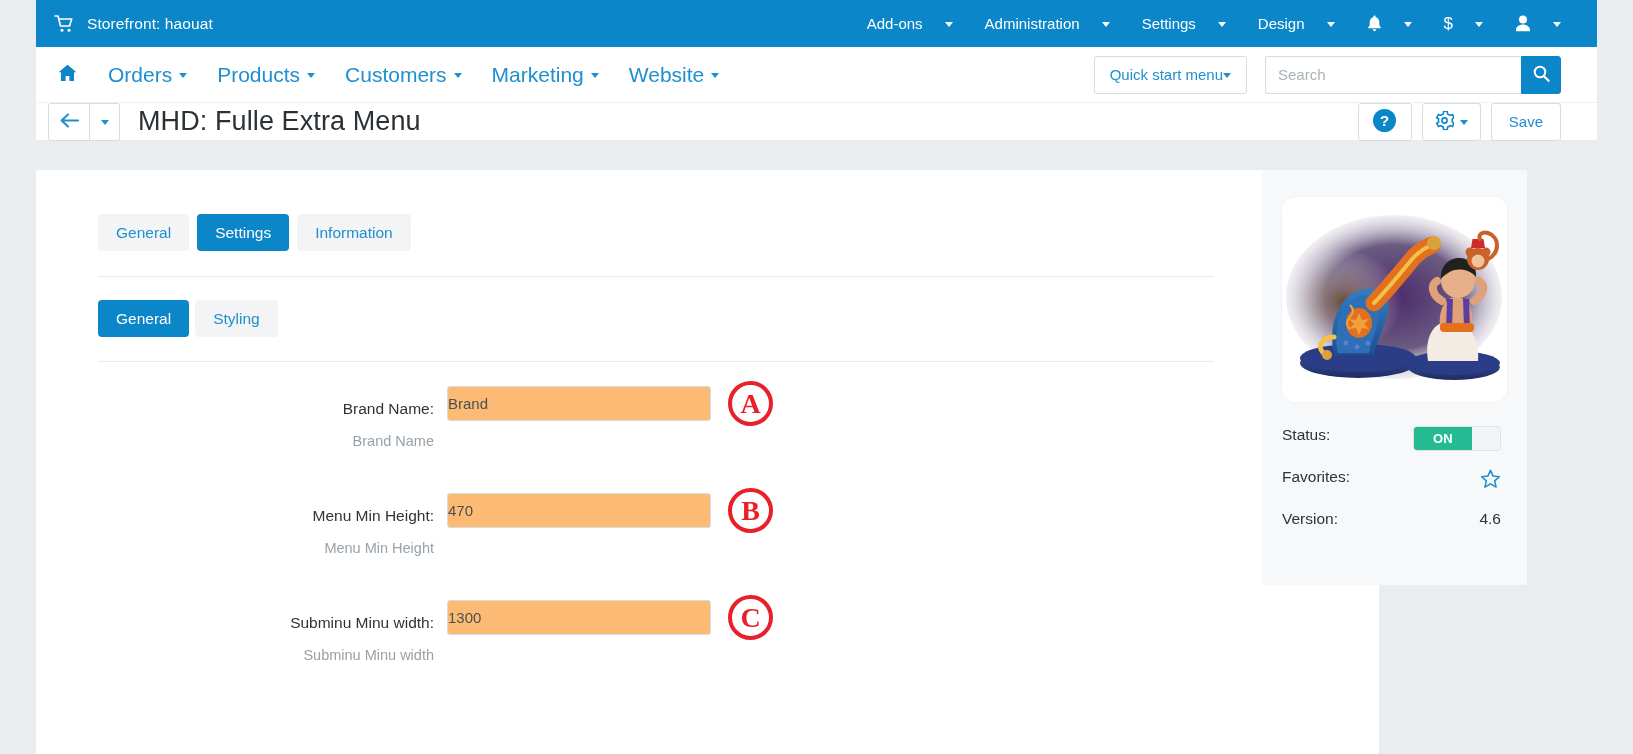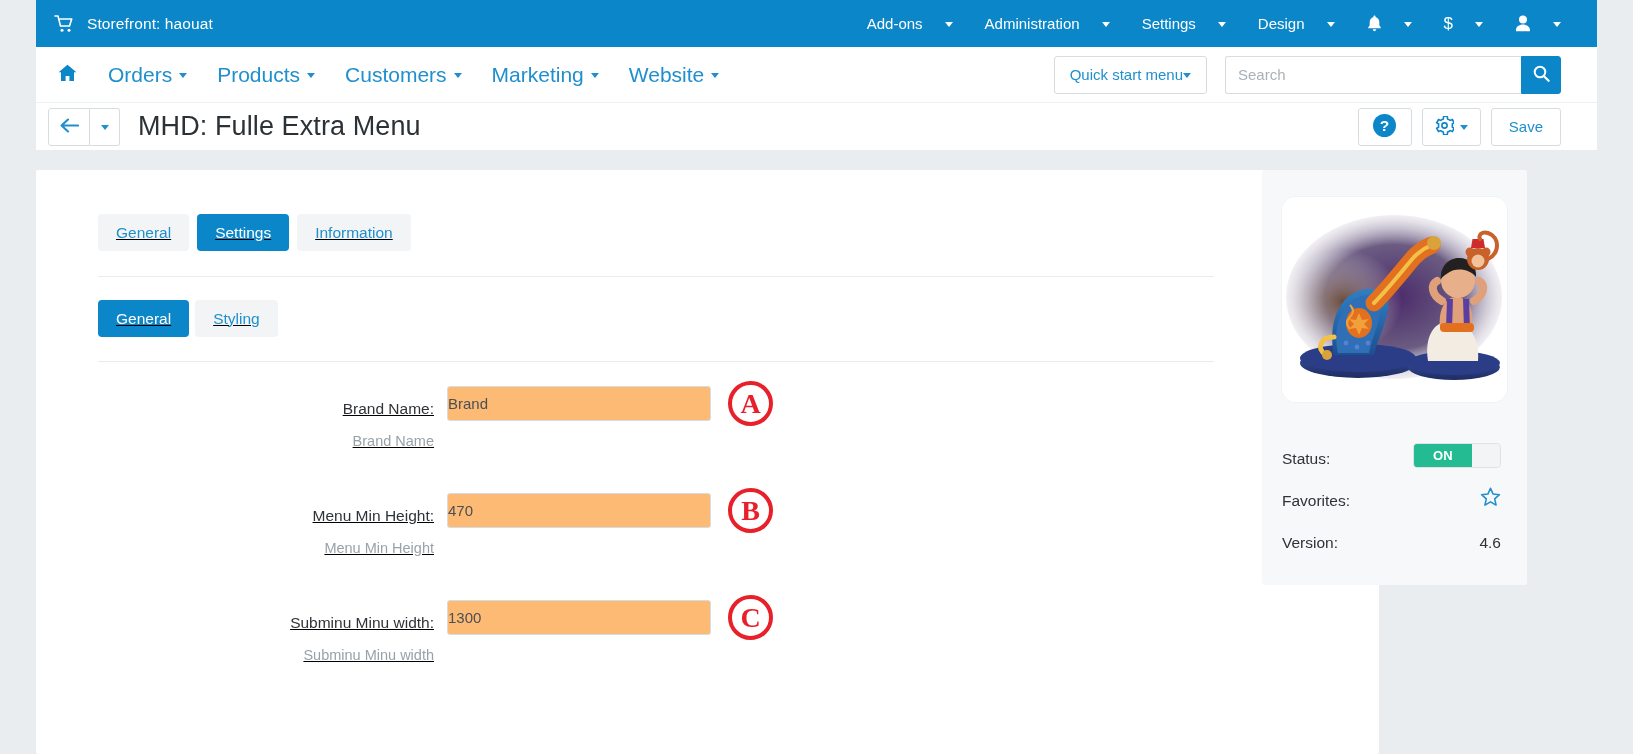--- a/index.html
+++ b/index.html
@@ -57,34 +57,34 @@
   }
   .nav-right { margin-left: auto; display: flex; align-items: center; padding-right: 36px; }
   .qsm-btn {
     display: flex; align-items: center; gap: 0;
     border: 1px solid #d6dde1; background: #ffffff; color: #1f8fcd;
     font-size: 15px; height: 38px; padding: 0 15px; border-radius: 3px;
     cursor: pointer; font-family: inherit; white-space: nowrap;
   }
   .search-wrap { display: flex; margin-left: 18px; }
   .search-input {
-    width: 296px; height: 38px; border: 1px solid #d6dde1; border-right: none;
+    width: 256px; height: 38px; border: 1px solid #d6dde1; border-right: none;
     border-radius: 3px 0 0 3px; padding: 0 12px; font-size: 15px;
     color: #4a5055; outline: none; font-family: inherit; background:#fff;
   }
   .search-input::placeholder { color: #a9b2b8; }
   .search-btn {
     width: 40px; height: 38px; background: #0b86c8; border: 1px solid #0b86c8;
     border-radius: 0 3px 3px 0; display: flex; align-items: center;
     justify-content: center; cursor: pointer; padding: 0;
   }
 
   
   .titlebar {
-    position: absolute; left: 36px; top: 102px; width: 1561px; height: 48px;
+    position: absolute; left: 36px; top: 102px; width: 1561px; height: 38px;
     background: #ffffff; display: flex; align-items: center;
     border-top: 1px solid #edf1f3;
   }
   .back-group { display: flex; margin-left: 12px; }
   .back-btn {
     width: 42px; height: 38px; border: 1px solid #d6dde1; background: #fff;
     border-radius: 3px 0 0 3px; display: flex; align-items: center;
     justify-content: center; cursor: pointer; padding: 0;
   }
   .back-caret-btn {
@@ -104,21 +104,21 @@
   }
   .save-btn {
     height: 38px; border: 1px solid #d6dde1; background: #fff; color: #1f8fcd;
     border-radius: 3px; font-size: 15px; padding: 0 17px; cursor: pointer;
     font-family: inherit;
   }
 
   
   .content-card {
     position: absolute; left: 36px; top: 170px; width: 1343px; height: 584px;
-    background: #ffffff; border-radius: 2px; text-decoration: underline;
+    background: #ffffff; border-radius: 2px;
   }
   .tabs-row { padding: 44px 0 0 62px; display: flex; gap: 8px; }
   .tab {
     height: 37px; padding: 0 18px; border-radius: 4px; border: none;
     background: #f2f4f5; color: #1f8fcd; font-size: 15.5px; cursor: pointer;
     display: flex; align-items: center; font-family: inherit;
   }
   .tab.active { background: #0b86c8; color: #ffffff; }
   .tab-divider {
     margin: 25px 27px 0 62px; height: 1px; background: #e8ecee; width: 1116px;
@@ -166,21 +166,21 @@
     background: #f7f8f9; border-radius: 2px;
   }
   .thumb {
     margin: 27px auto 0; width: 225px; height: 205px; background: #ffffff;
     border-radius: 14px; overflow: hidden; display: flex; align-items: center;
     justify-content: center; box-shadow: 0 0 0 1px #f0f2f3;
   }
   .thumb svg { display: block; }
   .meta { padding: 24px 26px 0 20px; }
   .meta-row {
-    display: flex; align-items: flex-end; justify-content: space-between;
+    display: flex; align-items: flex-start; justify-content: space-between;
     height: 42px;
   }
   .meta-label { font-size: 15.5px; color: #2f3337; }
   .meta-value { font-size: 15.5px; color: #2f3337; }
   .toggle {
     width: 88px; height: 25px; border-radius: 4px; background: #e8eaec;
     display: flex; align-items: center; overflow: hidden; cursor: pointer;
     border: 1px solid #dfe3e6;
   }
   .toggle .on {

